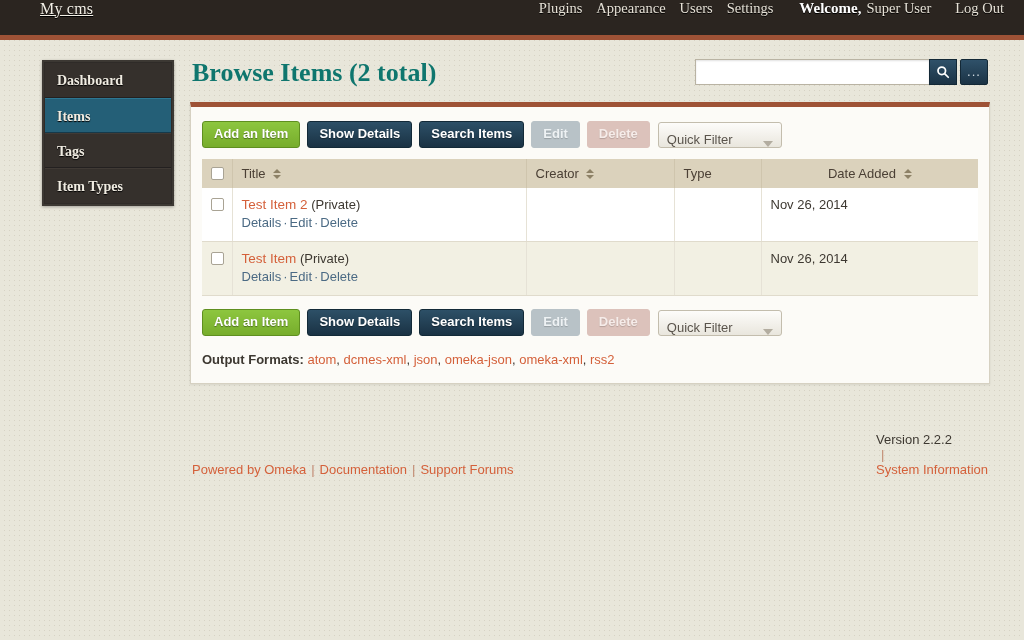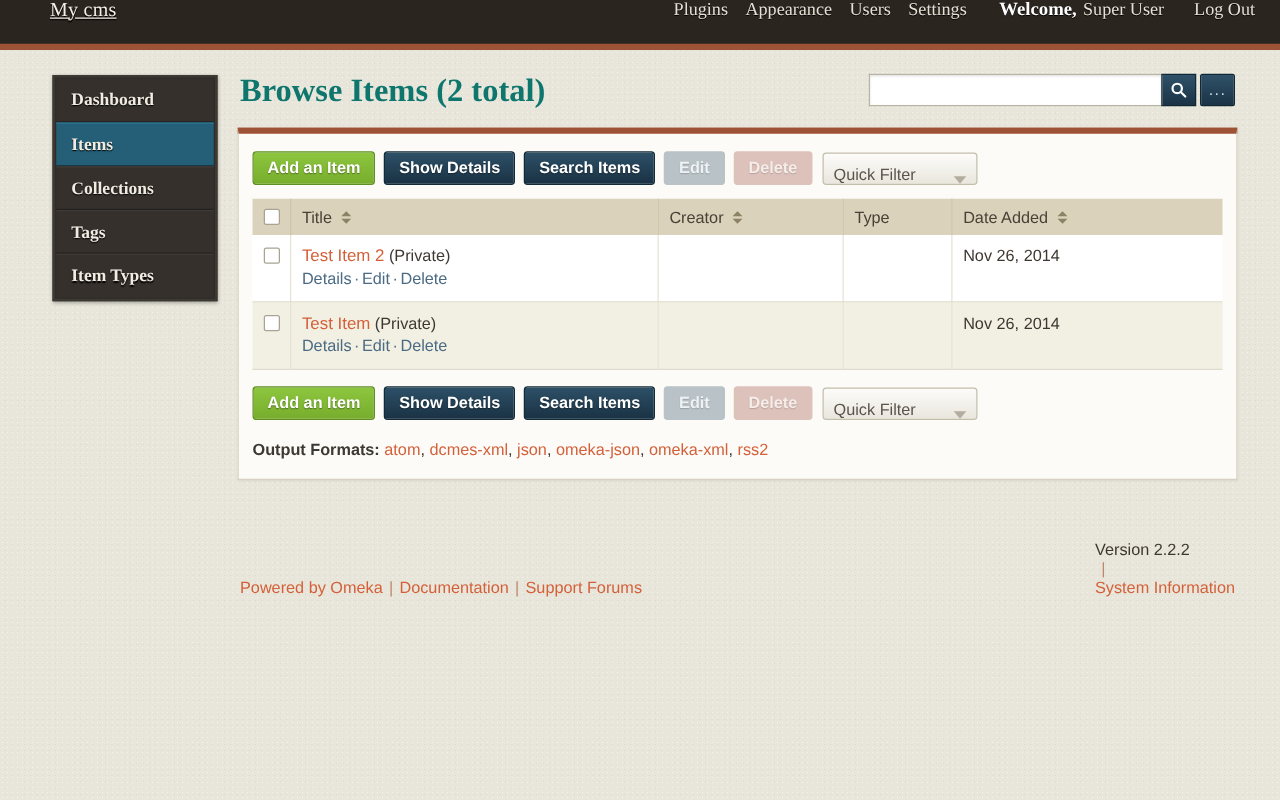--- a/index.html
+++ b/index.html
@@ -252,21 +252,21 @@
     background: #dbd2bc;
     text-align: left;
     font-family: "Liberation Sans", sans-serif;
     font-size: 13px;
     font-weight: normal;
     color: #4b4035;
     padding: 7px 9px;
     border-right: 1px solid #cfc5ad;
     white-space: nowrap;
   }
-  #items-table thead th:last-child { border-right: none; }
+  #items-table thead th:last-child { border-right: none; text-align: center; }
   #items-table thead th.col-check { width: 30px; padding: 7px 0 7px 9px; }
   .sort-arrows {
     display: inline-block;
     margin-left: 4px;
     position: relative;
     top: 1px;
     line-height: 0;
   }
   .sort-arrows i {
     display: block;
@@ -365,21 +365,20 @@
       <span class="welcome">Welcome,</span>
       <span class="username">Super User</span>
     </span>
     <a id="logout-link" href="#">Log Out</a>
   </div>
 </div>
 
 <nav id="sidebar">
   <a class="nav-item" href="#">Dashboard</a>
   <a class="nav-item current" href="#">Items</a>
-  <a class="nav-item" href="#">Collections</a>
   <a class="nav-item" href="#">Tags</a>
   <a class="nav-item" href="#">Item Types</a>
 </nav>
 
 <div id="page-head">
   <h1 id="page-title">Browse Items (2 total)</h1>
   <div id="search-form">
     <input id="search-input" type="text" placeholder="" style="">
     <button id="search-submit">
       <span>

